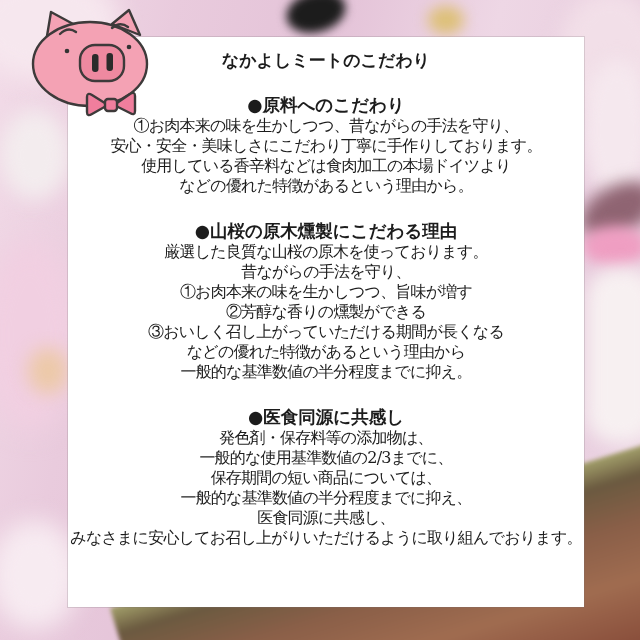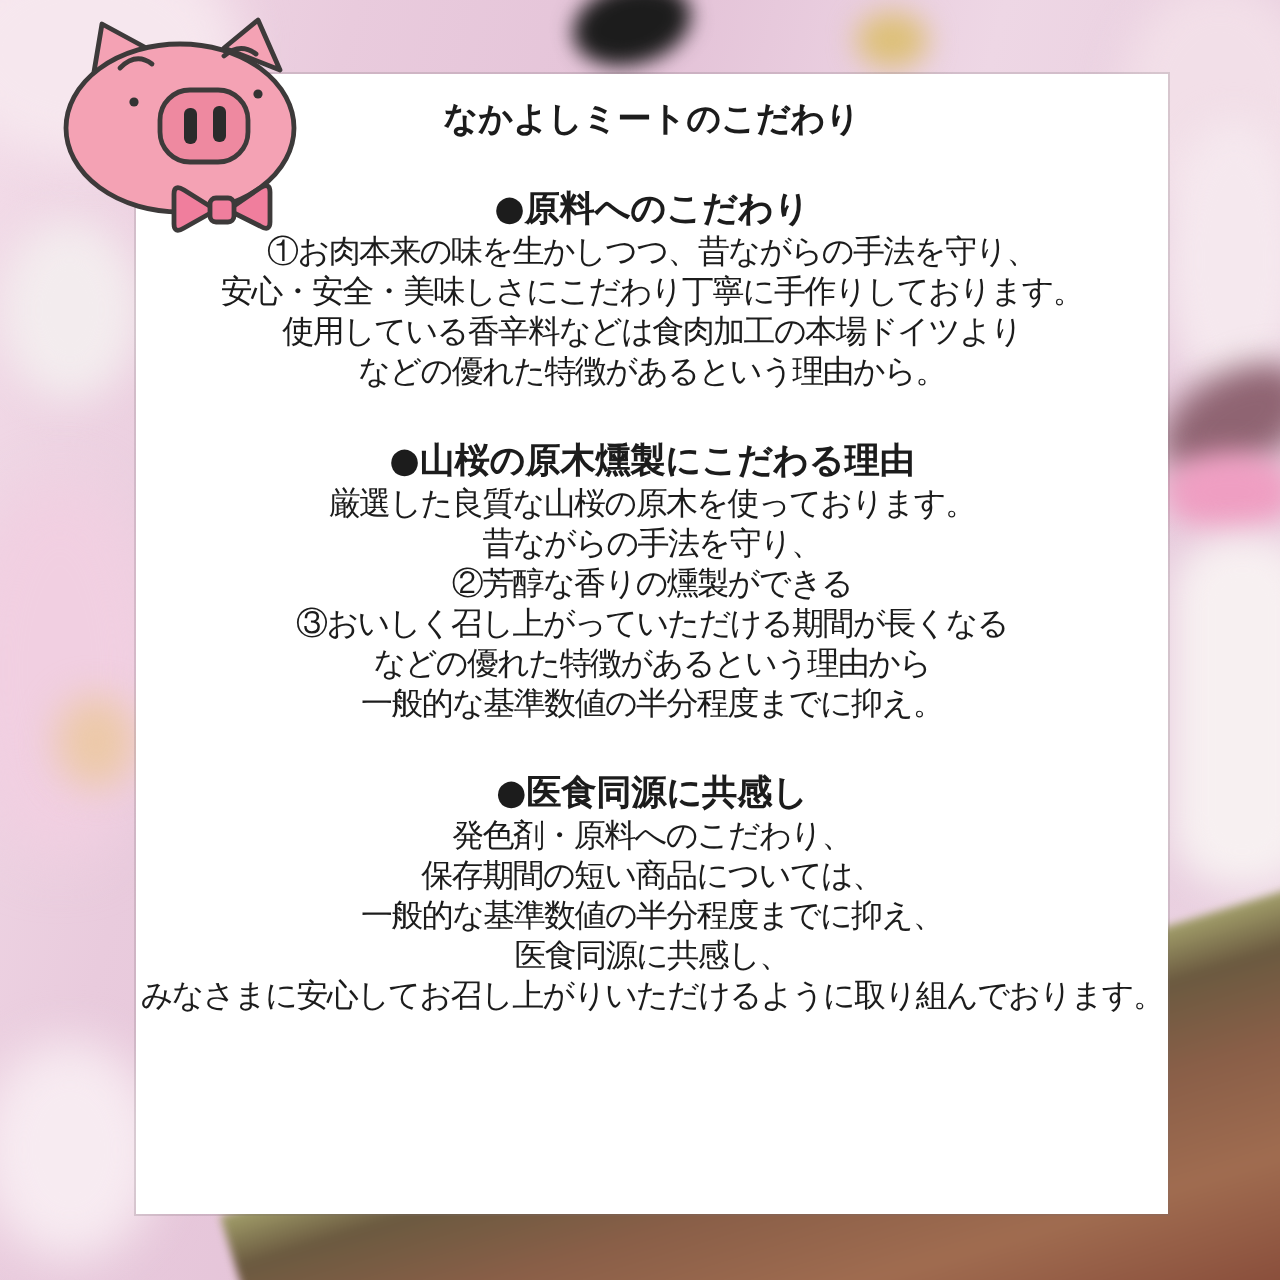--- a/index.html
+++ b/index.html
@@ -127,28 +127,30 @@
           <div class="section-heading">●原料へのこだわり</div>
           <div class="text-line">①お肉本来の味を生かしつつ、昔ながらの手法を守り、</div>
           <div class="text-line">安心・安全・美味しさにこだわり丁寧に手作りしております。</div>
           <div class="text-line">使用している香辛料などは食肉加工の本場ドイツより</div>
           <div class="text-line">などの優れた特徴があるという理由から。</div>
         </div>
         <div class="section">
           <div class="section-heading">●山桜の原木燻製にこだわる理由</div>
           <div class="text-line">厳選した良質な山桜の原木を使っております。</div>
           <div class="text-line">昔ながらの手法を守り、</div>
+          <div class="text-line">①お肉本来の味を生かしつつ、旨味が増す</div>
           <div class="text-line">②芳醇な香りの燻製ができる</div>
           <div class="text-line">③おいしく召し上がっていただける期間が長くなる</div>
           <div class="text-line">などの優れた特徴があるという理由から</div>
           <div class="text-line">一般的な基準数値の半分程度までに抑え。</div>
         </div>
         <div class="section">
           <div class="section-heading">●医食同源に共感し</div>
-          <div class="text-line">発色剤・原料へのこだわり、</div>
+          <div class="text-line">発色剤・保存料等の添加物は、</div>
+          <div class="text-line">一般的な使用基準数値の2/3までに、</div>
           <div class="text-line">保存期間の短い商品については、</div>
           <div class="text-line">一般的な基準数値の半分程度までに抑え、</div>
           <div class="text-line">医食同源に共感し、</div>
           <div class="text-line">みなさまに安心してお召し上がりいただけるように取り組んでおります。</div>
         </div>
       </div>
   </div>
 
   <div class="pig">
     <svg viewBox="0 0 138 116" width="138" height="116">

